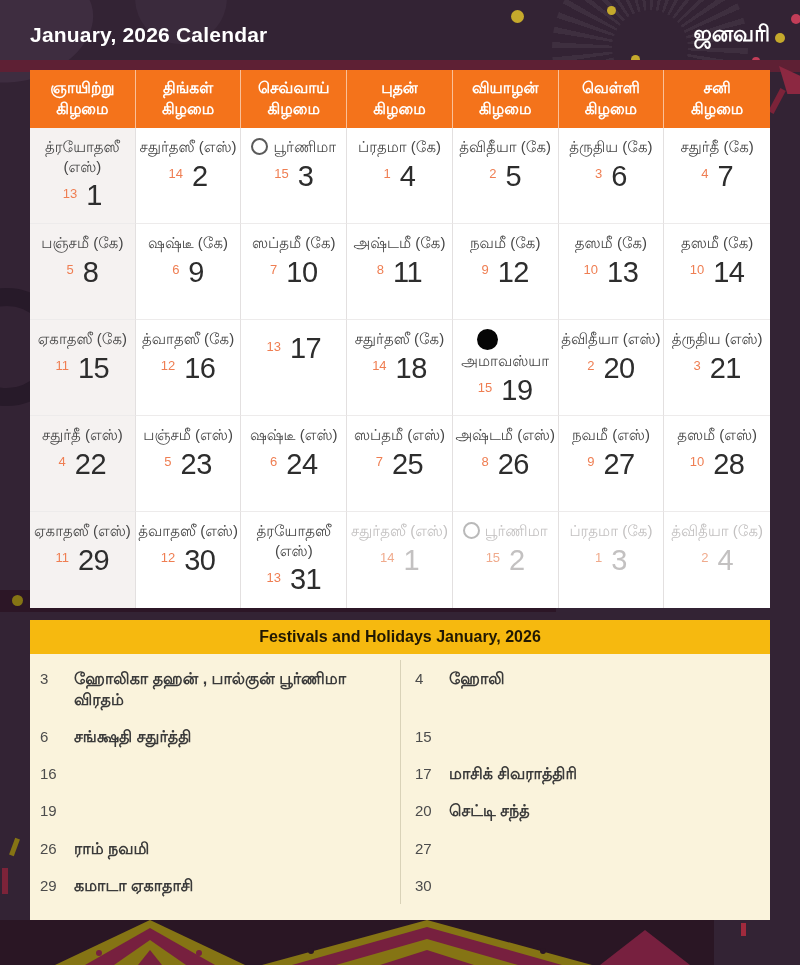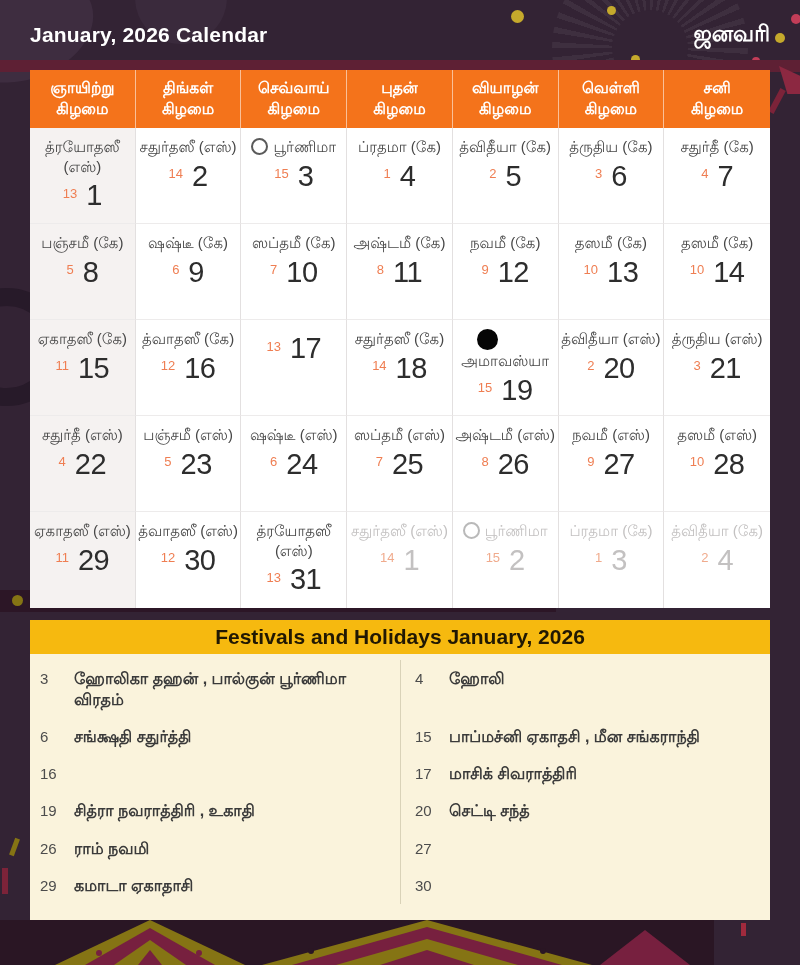--- a/index.html
+++ b/index.html
@@ -54,21 +54,21 @@
   .nums { margin-top:5px; display:flex; justify-content:center; align-items:center; gap:9px; }
   .tnum { font-size:13px; color:#EF7E52; margin-bottom:5px; }
   .dnum { font-size:29px; color:#2d2d2d; line-height:1; letter-spacing:-.5px; }
   .cell.muted .tithi { color:#c3c1c1; }
   .cell.muted .dnum { color:#c3c1c1; }
   .cell.muted .tnum { color:#f0ab8d; }
   .cell.muted .moon.full { border-color:#b9b9b9; }
 
   
   .banner { left:30px; top:620px; width:740px; height:34px; background:#F6B90F; display:flex; align-items:center; justify-content:center; }
-  .banner-label { font-size:21px; font-weight:bold; color:#211803; }
+  .banner-label { font-size:16px; font-weight:bold; color:#211803; }
   .fest { left:30px; top:654px; width:740px; height:266px; background:#FAF3DC; display:grid; grid-template-columns:1fr 1fr; align-content:start; padding-top:6px; }
   .fitem { display:flex; gap:10px; padding:8px 12px 8px 10px; align-items:flex-start; }
   .fitem.right { border-left:1px solid #d9d2b8; padding-left:14px; }
   .fdate { min-width:24px; color:#4c4c4c; font-size:15px; padding-top:2px; }
   .ftext { color:#3a3a3a; font-size:16px; font-weight:bold; line-height:1.32; }
 </style>
 </head>
 <body>
 
 <div class="layer d-blob1"></div>
@@ -398,32 +398,30 @@
     <div class="fitem right">
       <span class="fdate">4</span>
       <span class="ftext">ஹோலி</span>
     </div>
     <div class="fitem left">
       <span class="fdate">6</span>
       <span class="ftext">சங்க்ஷதி சதுர்த்தி</span>
     </div>
     <div class="fitem right">
       <span class="fdate">15</span>
-      <span class="ftext">பாப்மச்னி ஏகாதசி , மீன சங்கராந்தி</span>
     </div>
     <div class="fitem left">
       <span class="fdate">16</span>
     </div>
     <div class="fitem right">
       <span class="fdate">17</span>
       <span class="ftext">மாசிக் சிவராத்திரி</span>
     </div>
     <div class="fitem left">
       <span class="fdate">19</span>
-      <span class="ftext">சித்ரா நவராத்திரி , உகாதி</span>
     </div>
     <div class="fitem right">
       <span class="fdate">20</span>
       <span class="ftext">செட்டி சந்த்</span>
     </div>
     <div class="fitem left">
       <span class="fdate">26</span>
       <span class="ftext">ராம் நவமி</span>
     </div>
     <div class="fitem right">

